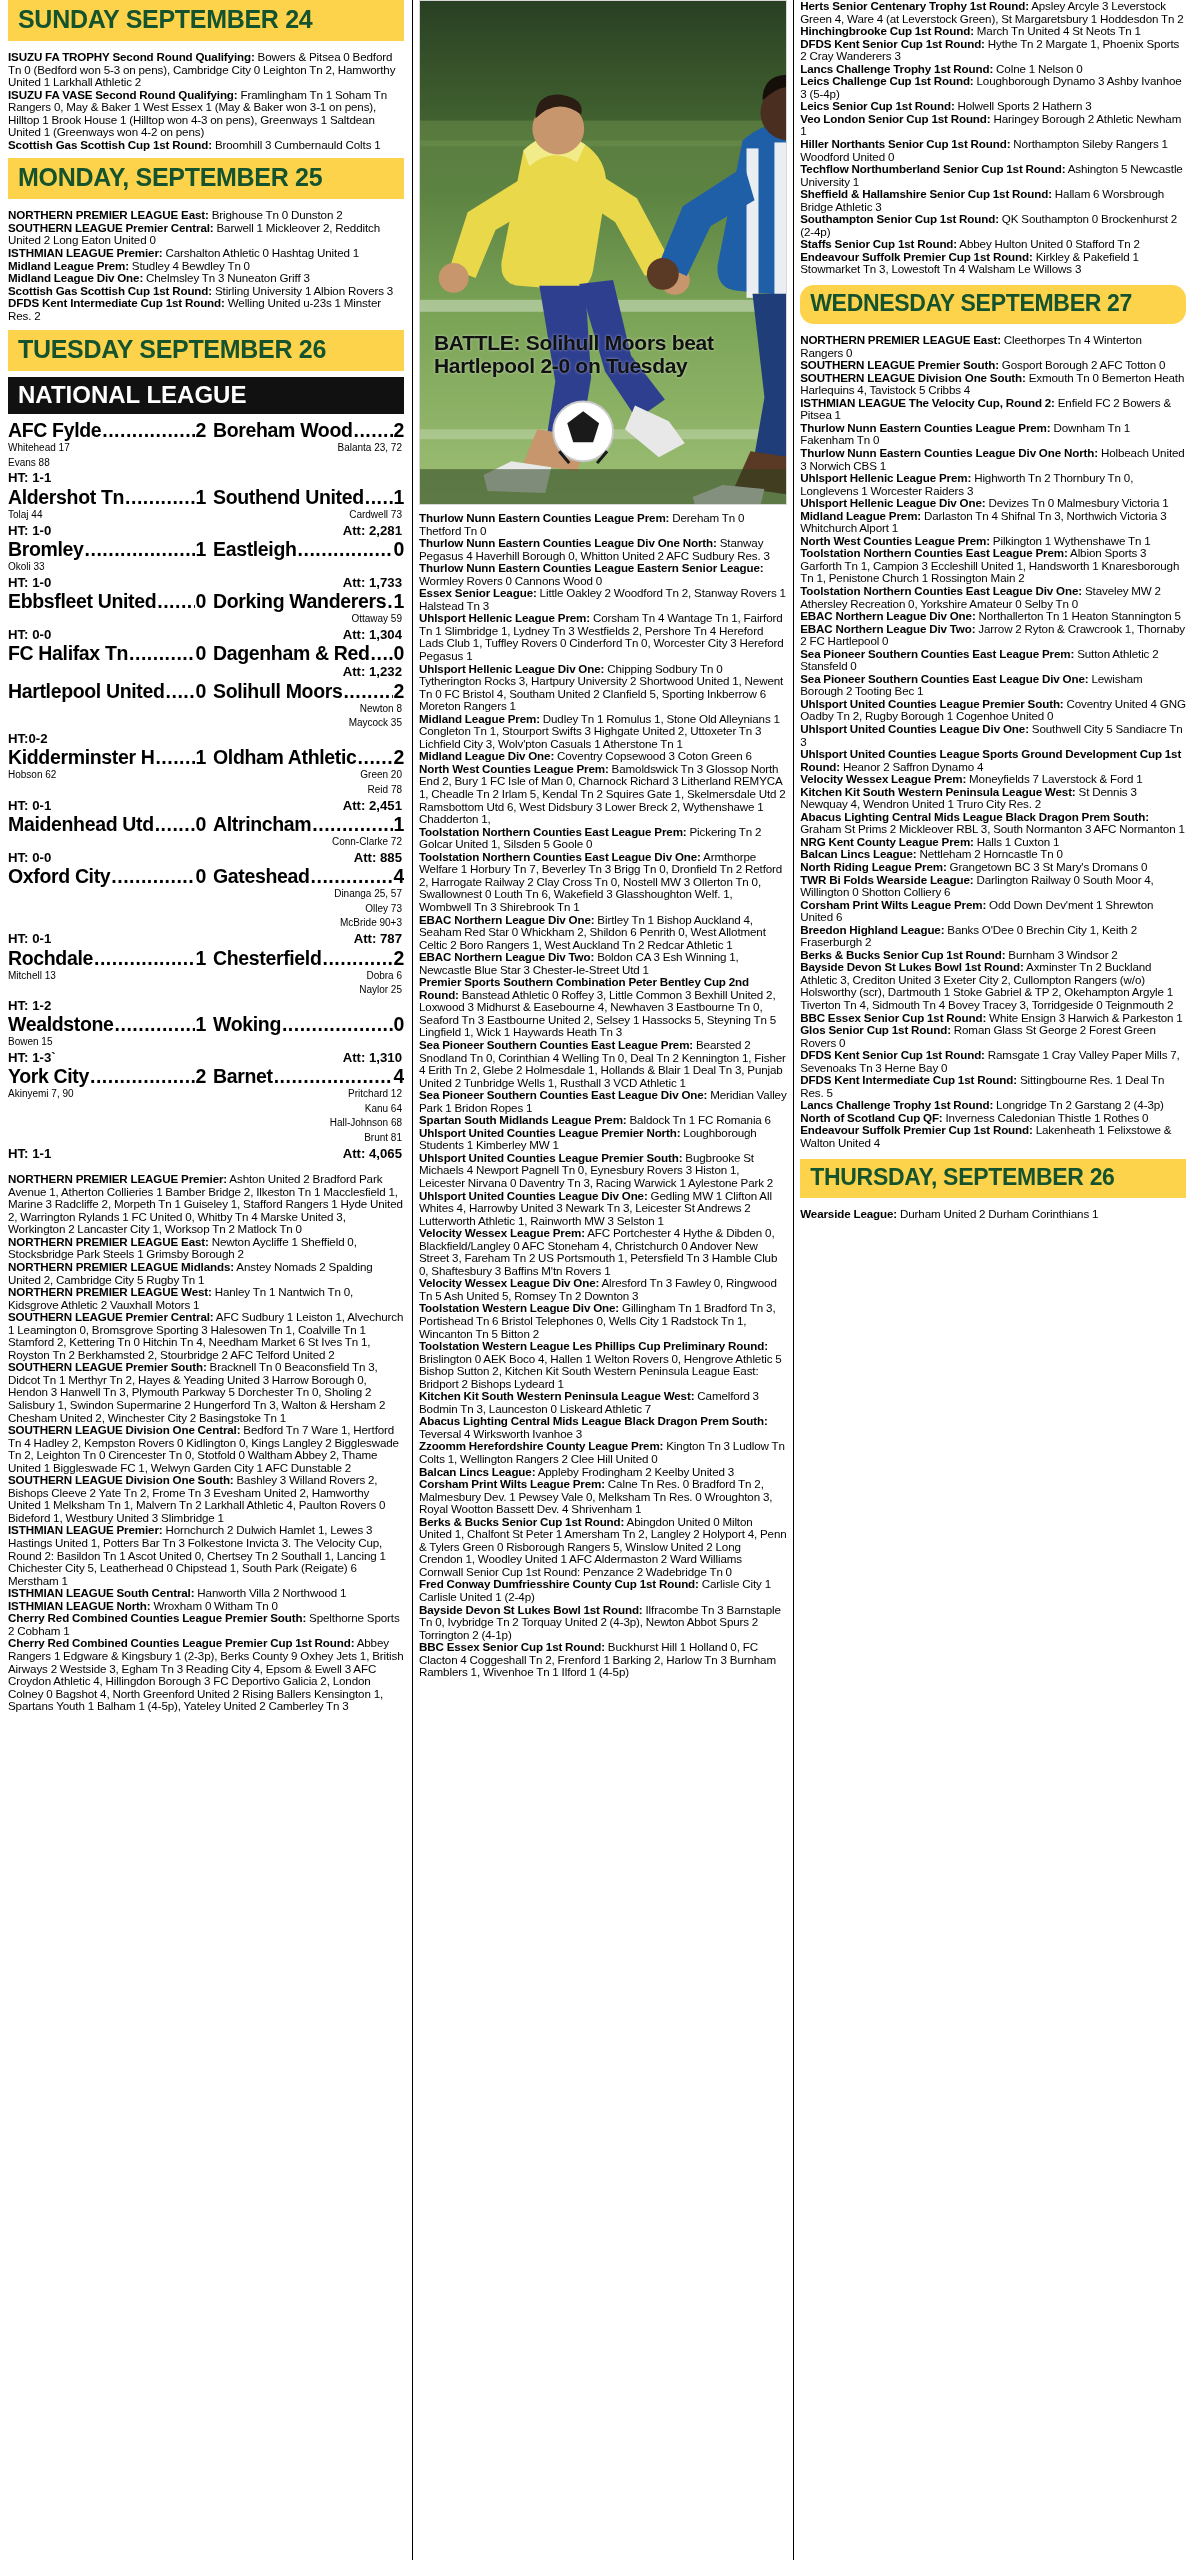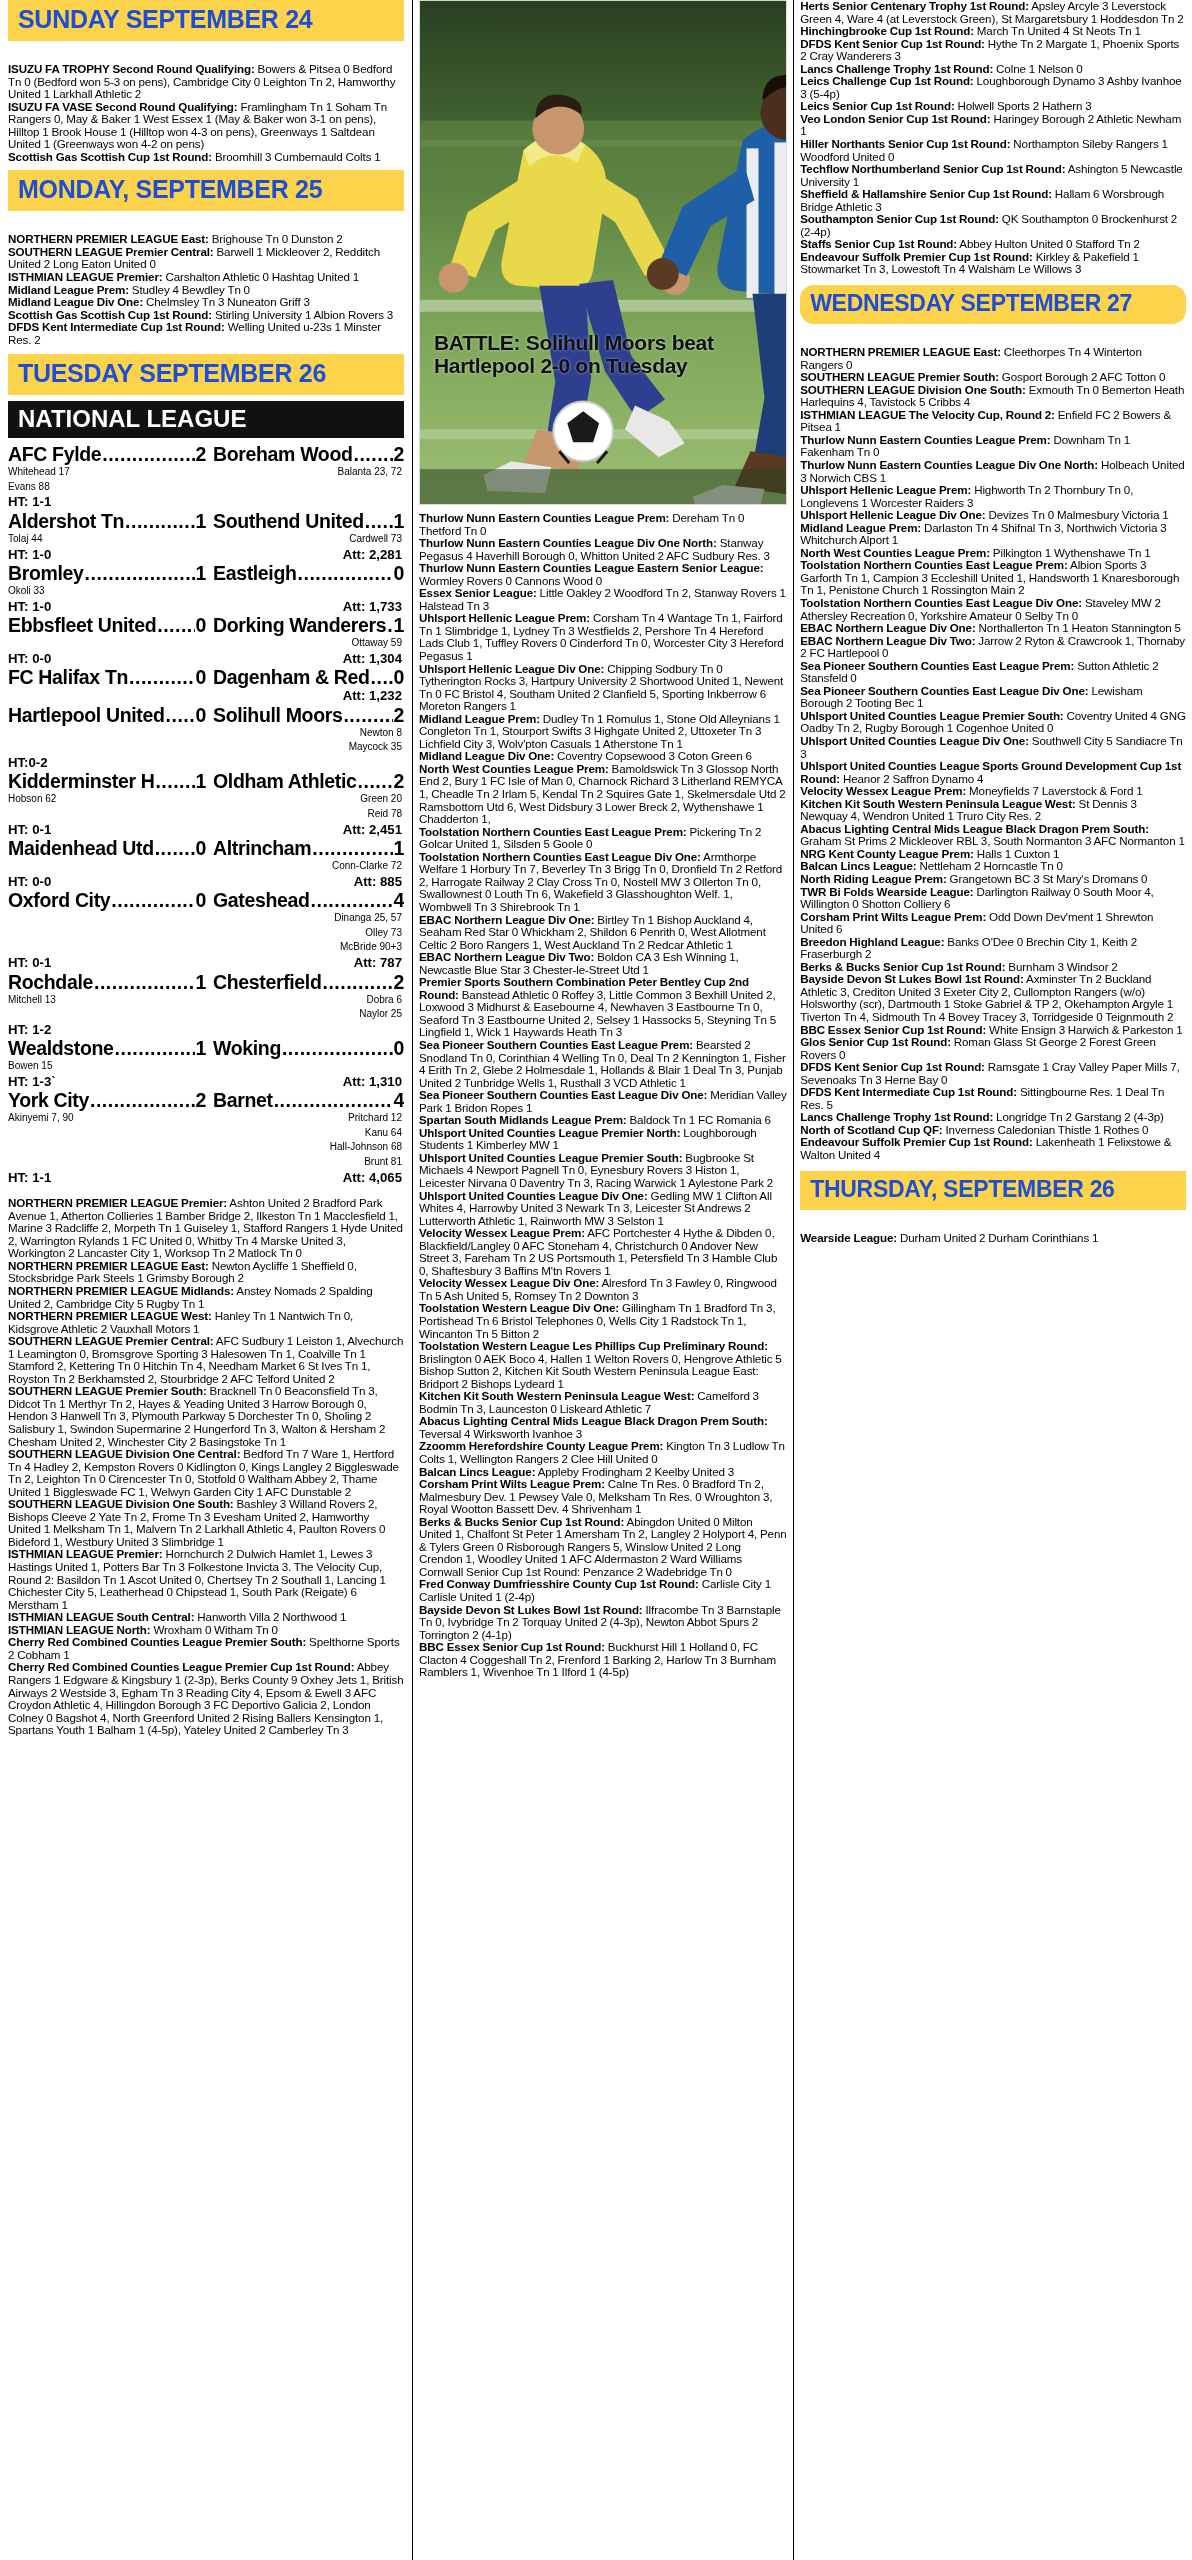--- a/index.html
+++ b/index.html
@@ -14,21 +14,21 @@
   .page { display: flex; width: 1192px; height: 2560px; }
 
   .col { position: relative; }
   .col1 { width: 412px; padding: 0 8px 0 8px; }
   .col2 { width: 390px; padding: 0 6px; border-left: 1px solid #000; }
   .col3 { width: 408px; padding: 0 6px; border-left: 1px solid #000; }
 
   
   .day-banner {
     background: #fcd34b;
-    color: #1d4ed8;
+    color: #14532d;
     font-weight: bold;
     font-size: 25px;
     line-height: 1;
     padding: 7px 6px 9px 10px;
     letter-spacing: -0.3px;
     white-space: nowrap;
     overflow: hidden;
   }
   .day-banner.sm { font-size: 23px; }
 
@@ -49,21 +49,21 @@
     font-size: 11.6px;
     line-height: 12.55px;
     text-align: left;
     hyphens: auto;
     word-spacing: -0.2px;
     letter-spacing: -0.12px;
   }
   .dense p { margin: 0; }
   .dense b { font-weight: bold; }
 
-  .pad-t { padding-top: 22px; }
+  .pad-t { padding-top: 10px; }
 
   
   .fixtures { margin-top: 5px; }
   .fx { margin-bottom: 0px; }
   .fx-teams {
     display: flex;
     font-weight: bold;
     font-size: 19.5px;
     line-height: 22px;
     letter-spacing: -0.35px;

